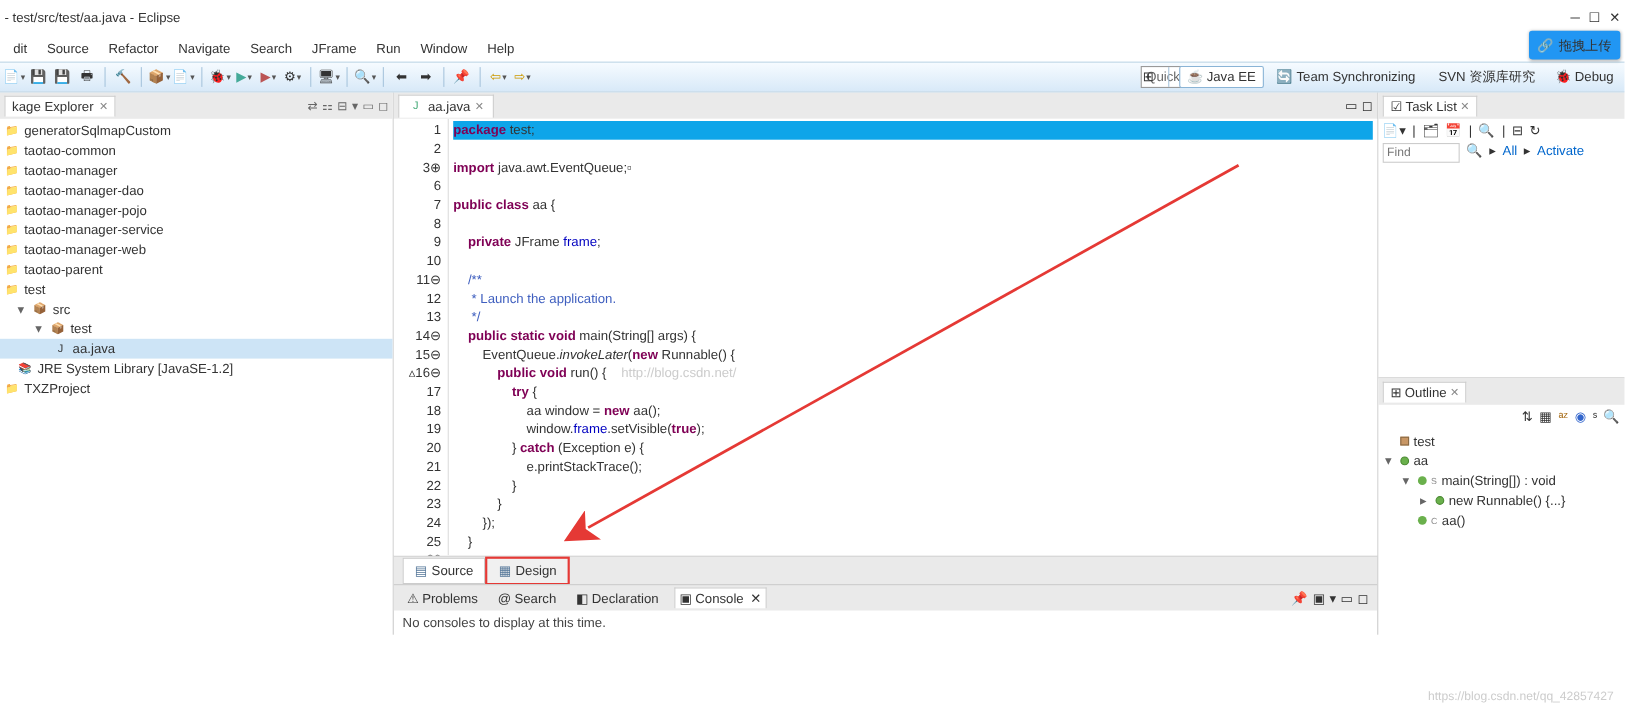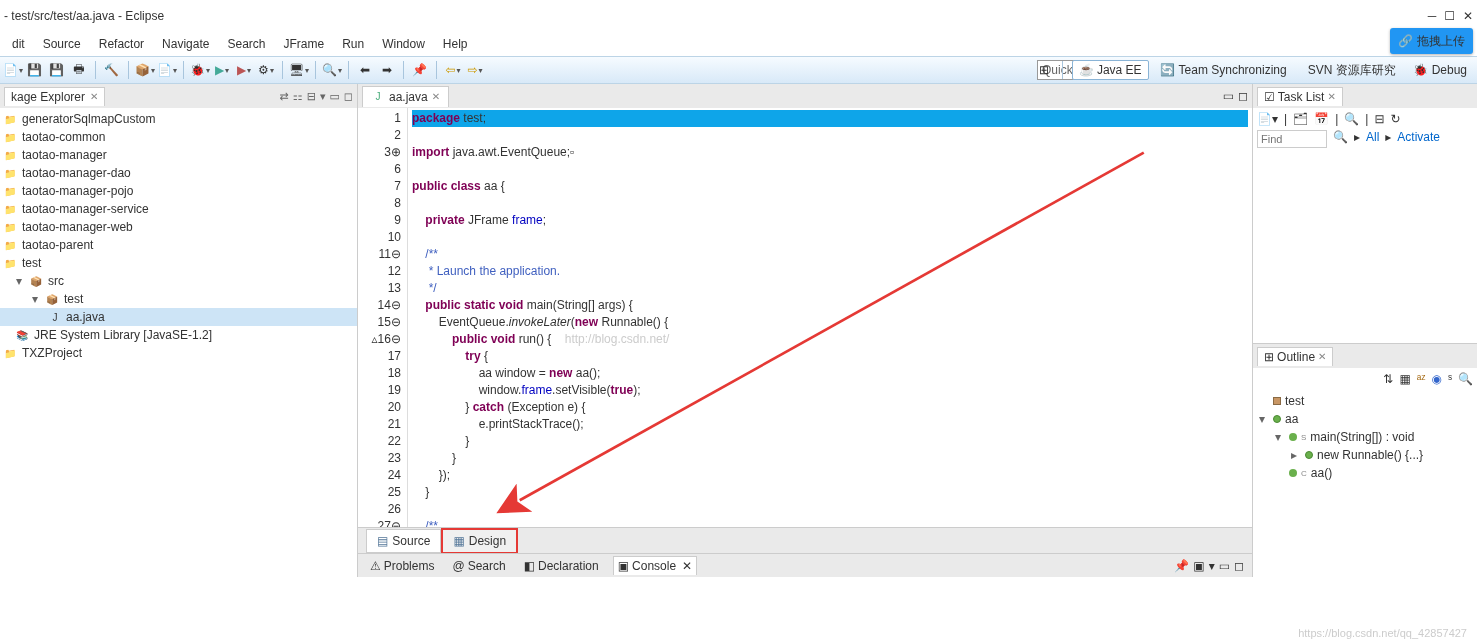--- a/index.html
+++ b/index.html
@@ -310,20 +310,21 @@
         <span class="x" style="margin-left:3px">✕</span>
       </div>
       <div class="ed-max" style="margin-left:auto">
         <span>📌</span>
         <span>▣</span>
         <span>▾</span>
         <span>▭</span>
         <span>◻</span>
       </div>
     </div>
+    <div class="bt-msg">No consoles to display at this time.</div>
   </div>
 
   <div class="right">
     <div class="r-section" style="height:260px">
       <div class="r-tabs">
         <div class="r-tab">
           <span>☑</span>
           <span>Task List</span>
           <span class="x">✕</span>
         </div>

